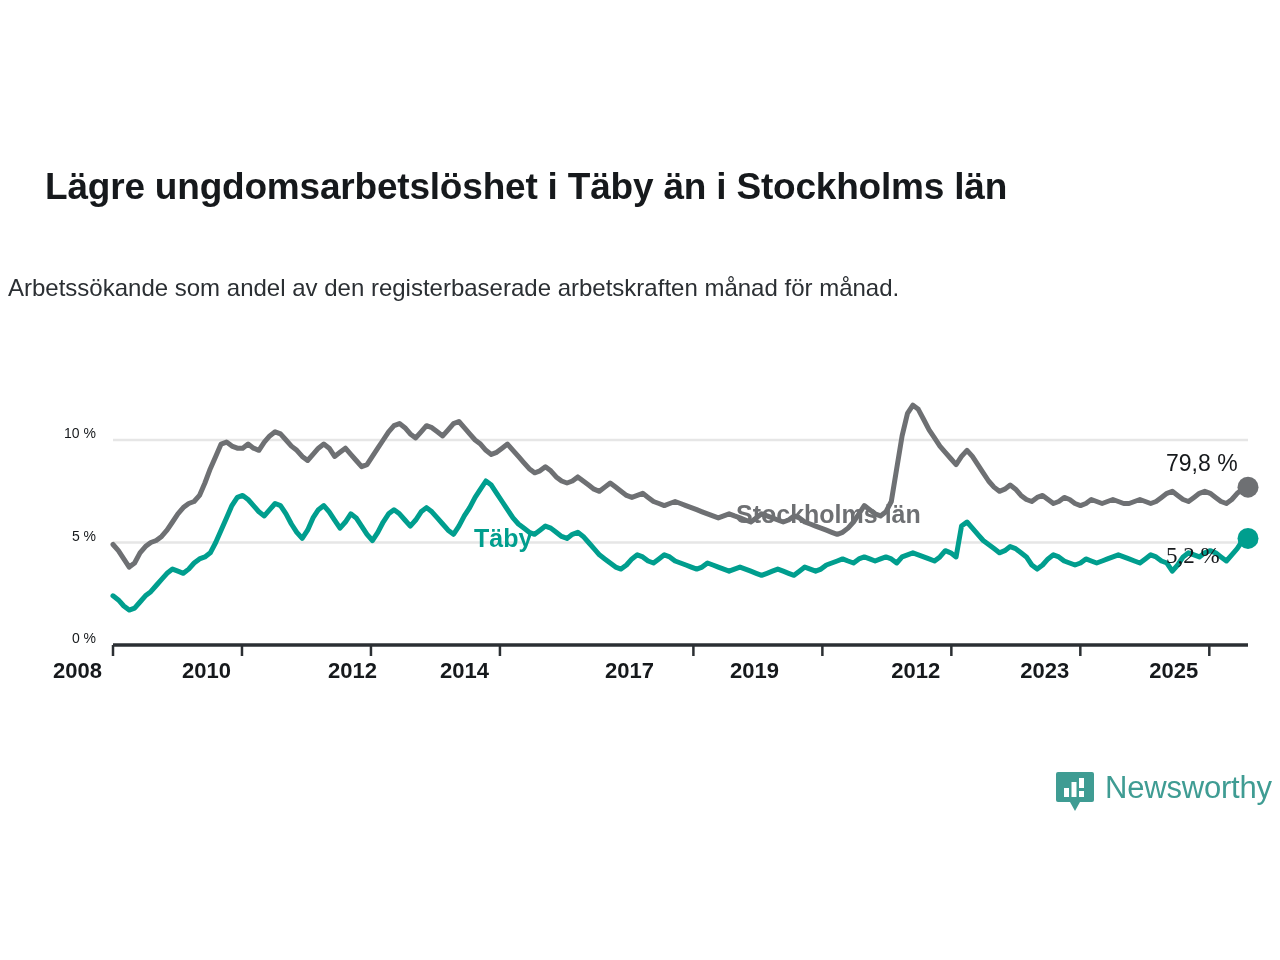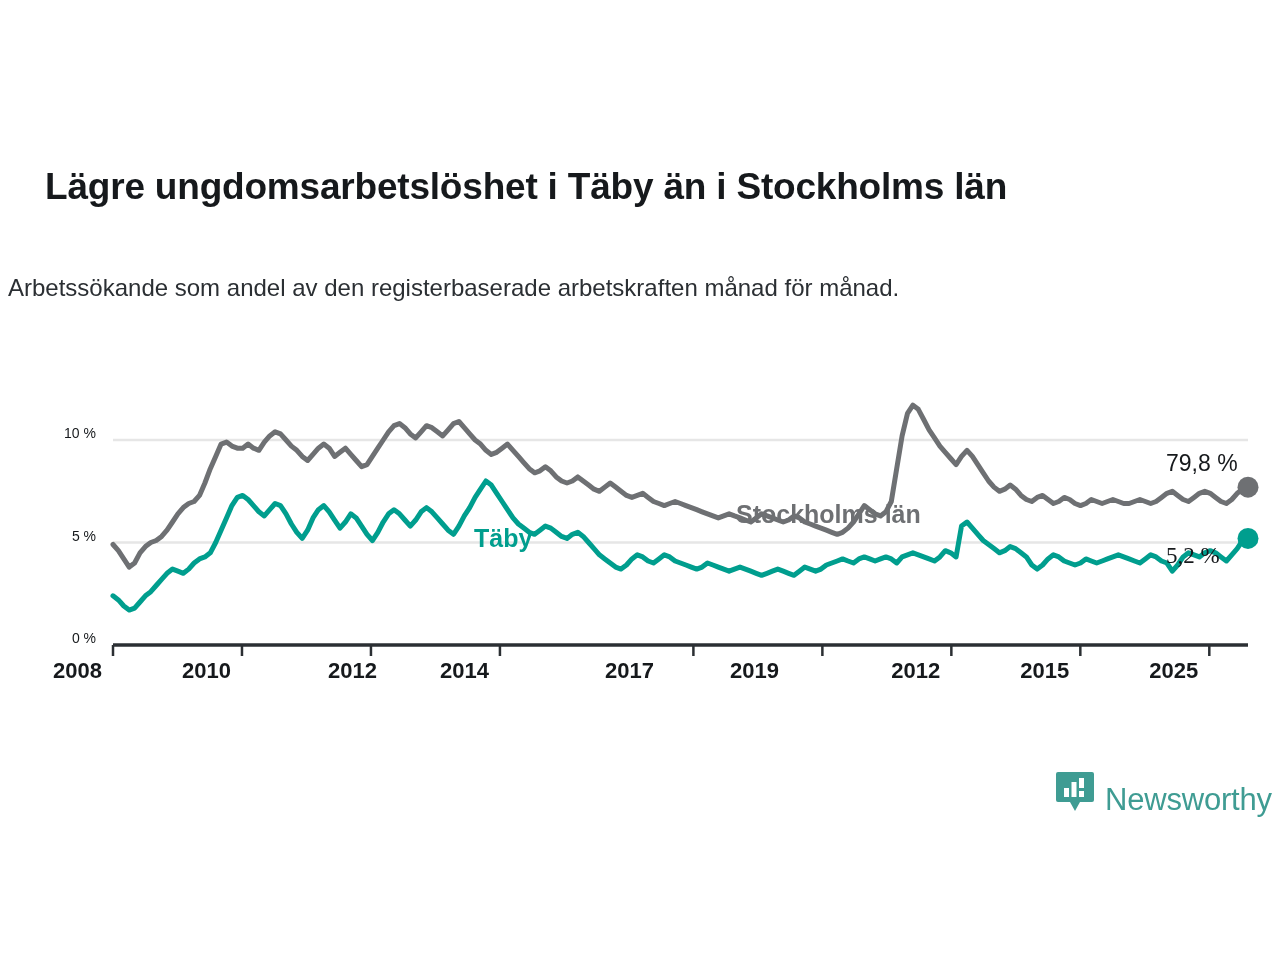--- a/index.html
+++ b/index.html
@@ -33,21 +33,21 @@
   }
 
   .series-label{position:absolute;font-size:25px;font-weight:700;}
   .lbl-taby{left:474px;top:524px;color:#009e8e;}
   .lbl-sthlm{left:736px;top:490px;color:#6e7073;margin-top:10px;}
 
   .val-label{position:absolute;font-size:23px;font-weight:400;color:#16191c;}
   .val-gray{left:1166px;top:450px;}
   .val-teal{left:1166px;top:543px;font-family:Liberation Serif, serif;}
 
-  .logo{position:absolute;left:1055px;top:770px;display:flex;align-items:flex-end;gap:10px;}
+  .logo{position:absolute;left:1055px;top:770px;display:flex;align-items:flex-start;gap:10px;}
   .logo-text{font-size:31px;color:#3f9c93;font-weight:400;letter-spacing:-0.2px;}
 </style>
 </head>
 <body>
 
 <div class="page">
 
   <h1 class="title">Lägre ungdomsarbetslöshet i Täby än i Stockholms län</h1>
   <p class="subtitle">Arbetssökande som andel av den registerbaserade arbetskraften månad för månad.</p>
 
@@ -85,21 +85,21 @@
         <div class="ytick" style="top: 425px;">10 %</div>
       </div>
     <div id="xtick-layer">
         <div class="xtick" style="left: 53px;">2008</div>
         <div class="xtick" style="left: 181.977px;">2010</div>
         <div class="xtick" style="left: 328px;">2012</div>
         <div class="xtick" style="left: 439.932px;">2014</div>
         <div class="xtick" style="left: 605px;">2017</div>
         <div class="xtick" style="left: 730px;">2019</div>
         <div class="xtick" style="left: 891.352px;">2012</div>
-        <div class="xtick" style="left: 1020.33px;">2015</div>
+        <div class="xtick" style="left: 1020.33px;">2023</div>
         <div class="xtick" style="left: 1149.31px;">2025</div>
       </div>
 
     <div class="series-label lbl-taby">Täby</div>
     <div class="series-label lbl-sthlm">Stockholms län</div>
 
     <div class="val-label val-gray">79,8 %</div>
     <div class="val-label val-teal">5,2 %</div>
   </div>
 

